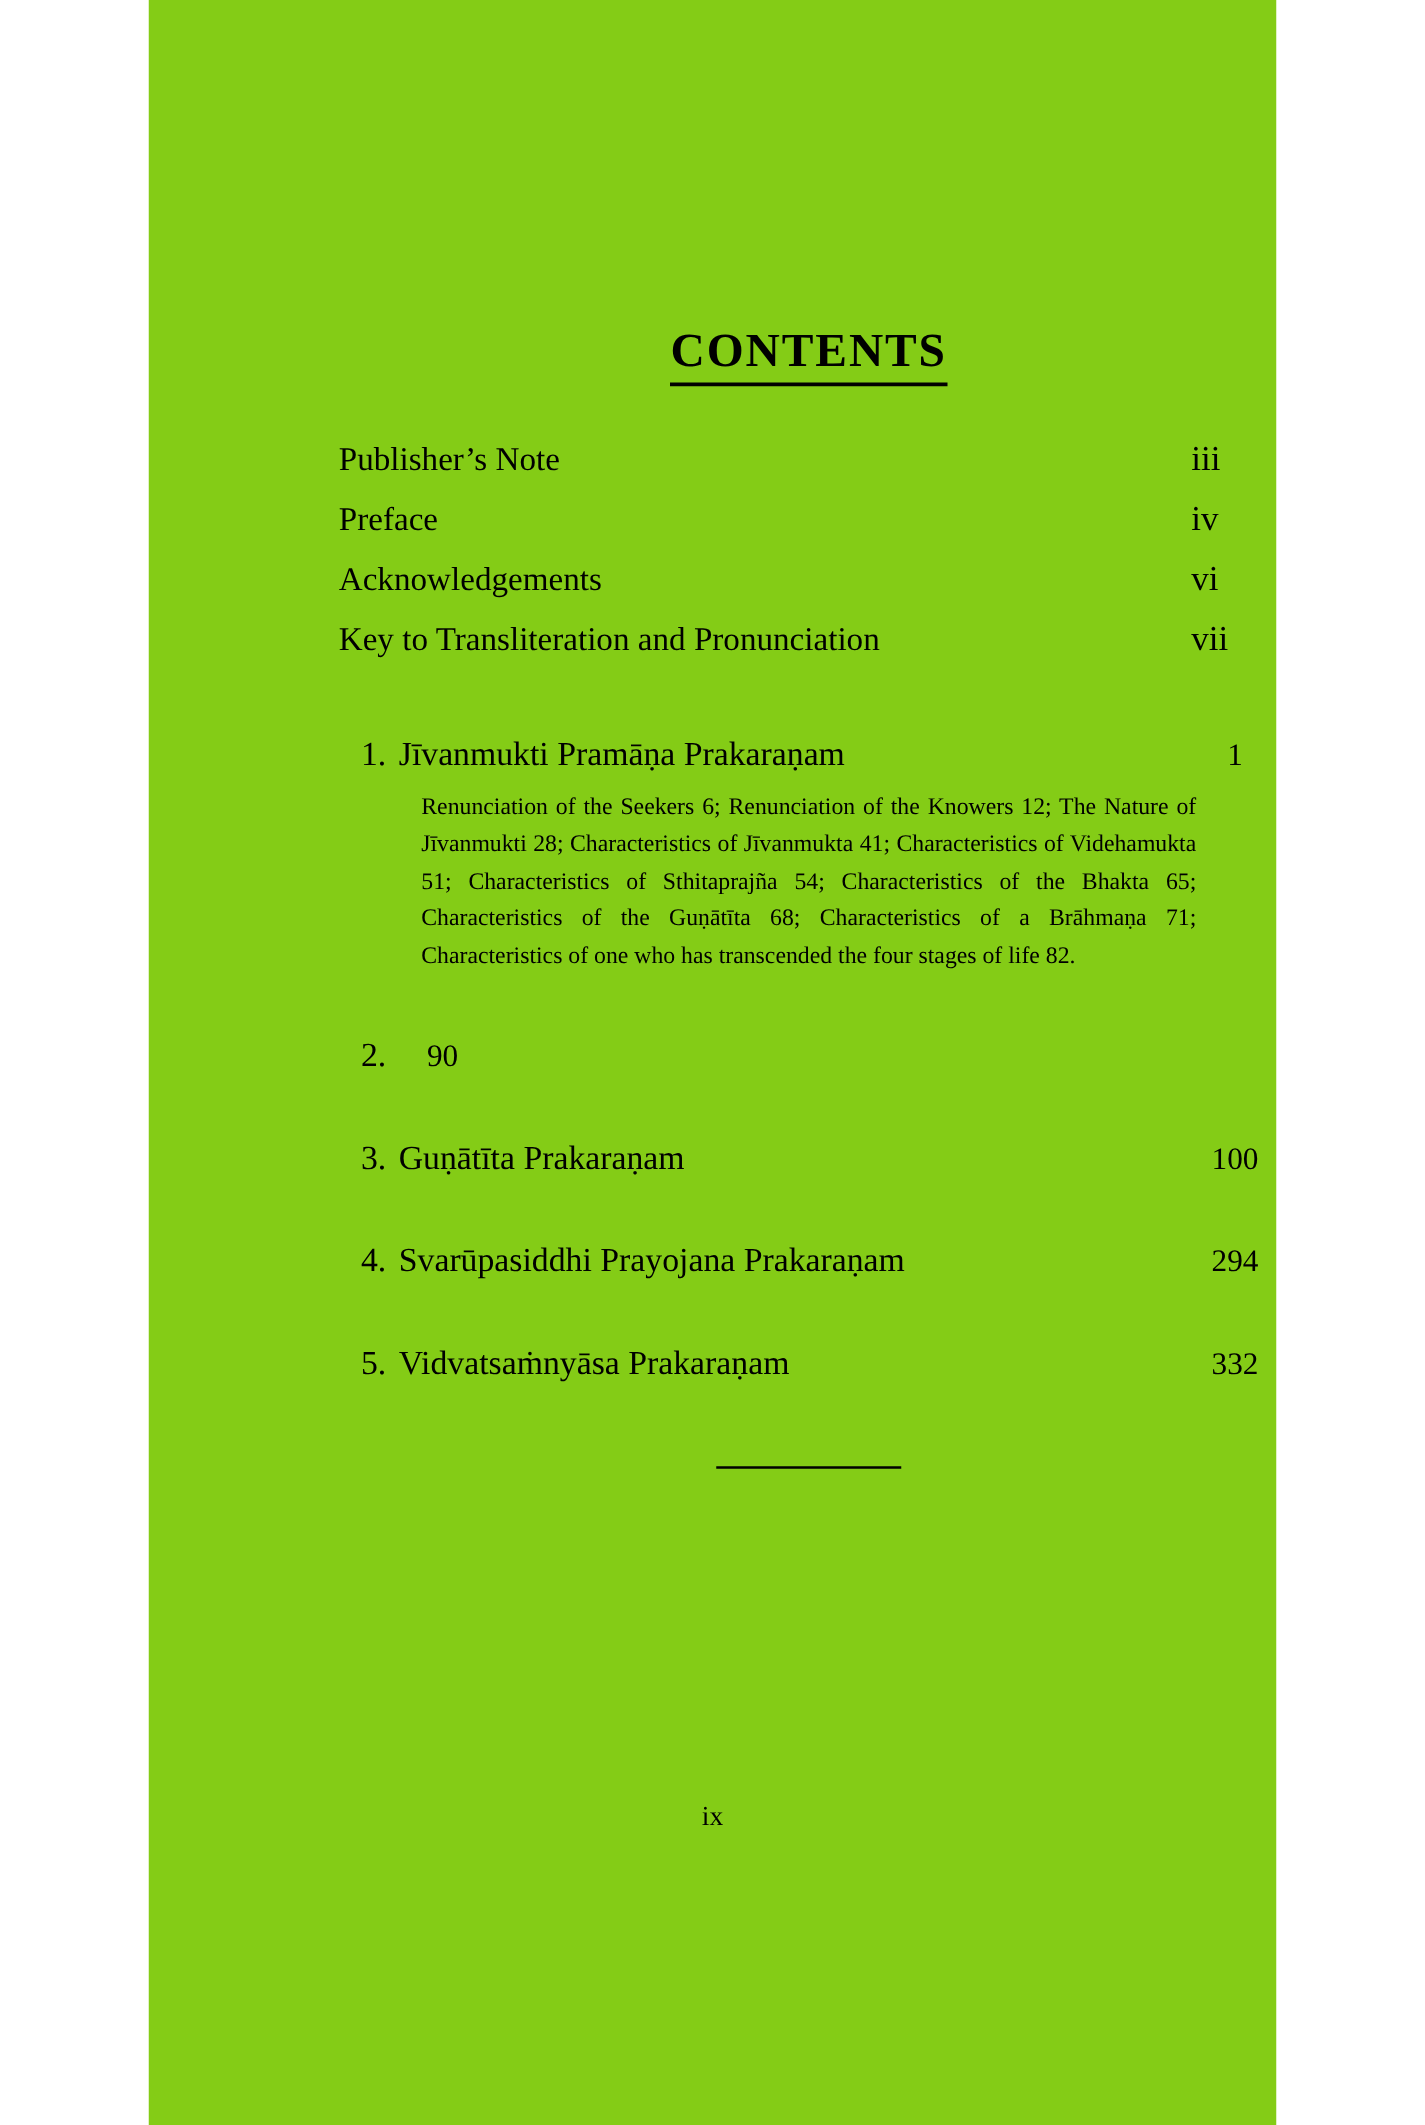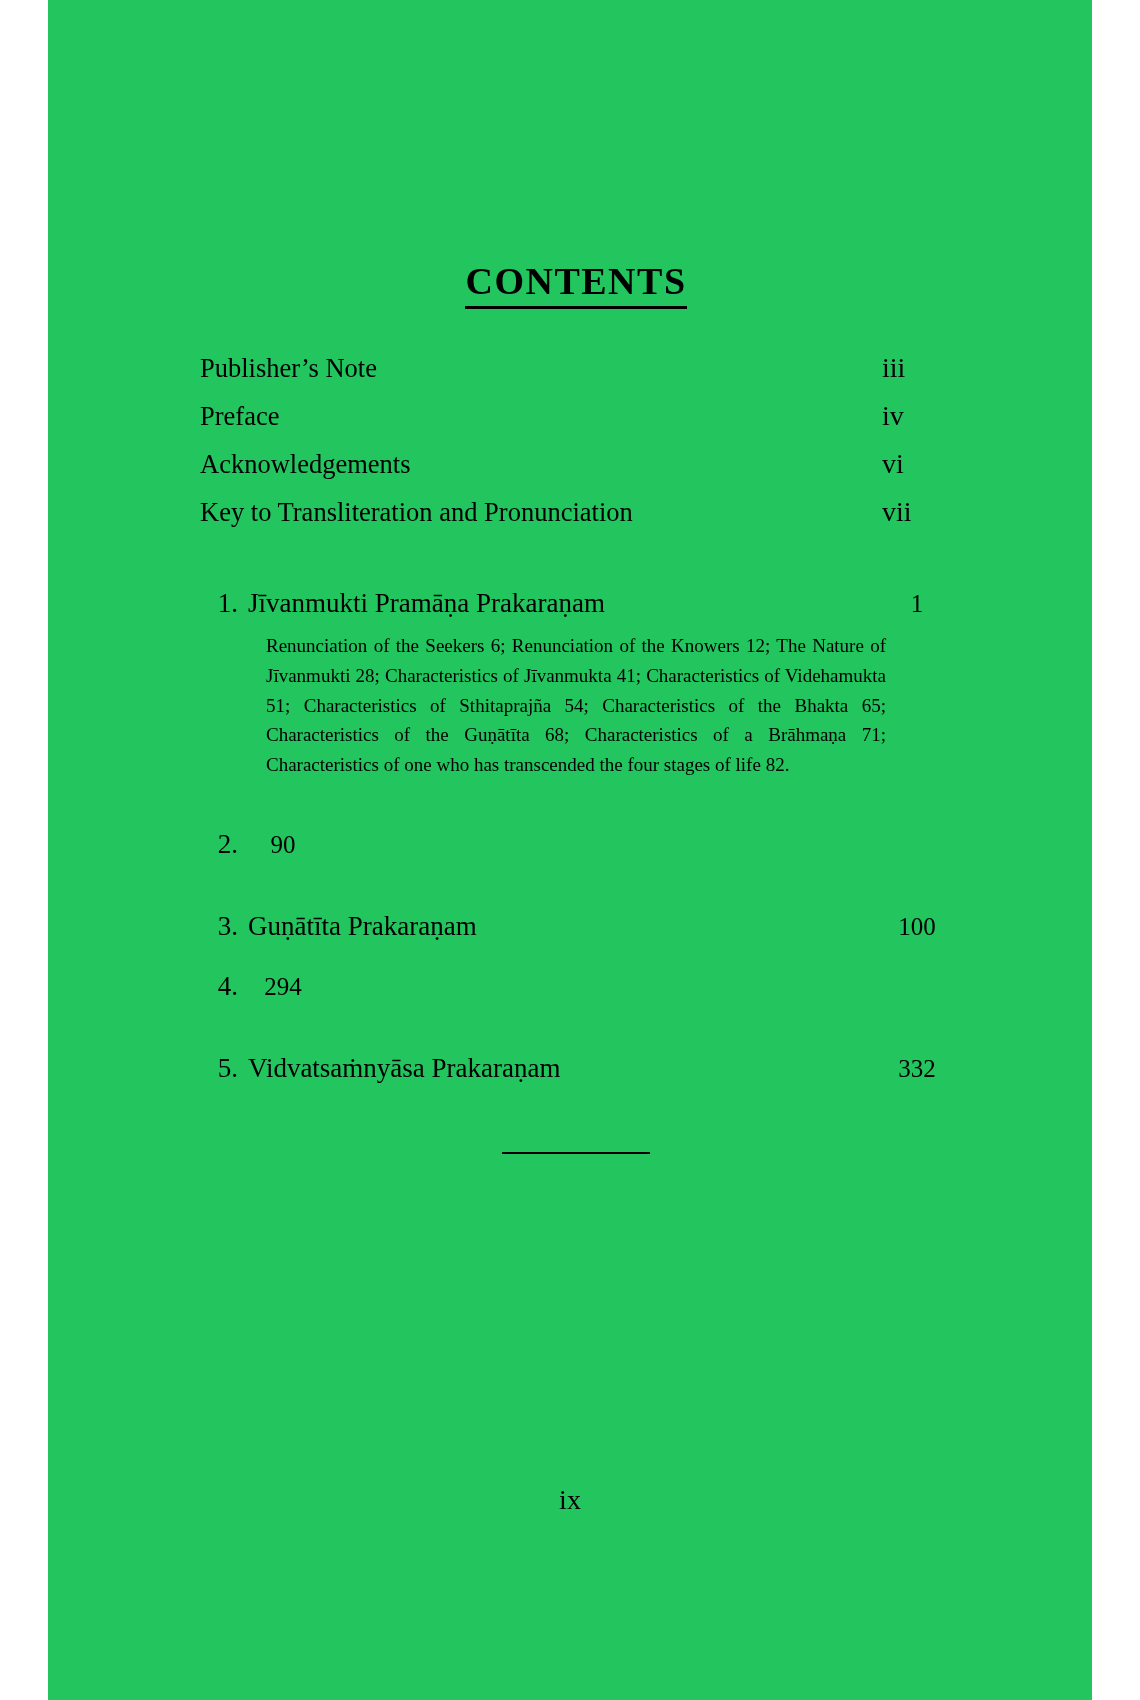--- a/index.html
+++ b/index.html
@@ -6,24 +6,24 @@
     margin: 0;
     padding: 0;
     background: #ffffff;
   }
   body {
     font-family: "Liberation Serif", "DejaVu Serif", serif;
     color: #000000;
   }
   .page {
     position: relative;
-    width: 1044px;
+    width: 902px;
     height: 1700px;
     margin: 0 auto;
-    background: #22c55e;
+    background: #84cc16;
     overflow: hidden;
   }
   .content {
     position: absolute;
     left: 152px;
     top: 0;
     width: 752px;
   }
 
   
@@ -112,23 +112,23 @@
     width: 148px;
     height: 0;
     border-top: 2.5px solid #000;
   }
 
   
   .folio {
     position: absolute;
     left: 0;
     right: 0;
-    top: 1484px;
-    text-align: center;
-    font-size: 28px;
+    top: 1440px;
+    text-align: center;
+    font-size: 22px;
   }
 </style>
 </head>
 <body>
 
 <div class="page">
   <div class="content">
 
     <div class="toc-title-wrap">
       <div class="toc-title">CONTENTS</div>
@@ -177,20 +177,21 @@
         <div class="ch-row">
           <span class="ch-num">3.</span>
           <span class="ch-title">Guṇātīta Prakaraṇam</span>
           <span class="ch-page">100</span>
         </div>
       </div>
 
       <div class="ch-block">
         <div class="ch-row">
           <span class="ch-num">4.</span>
+          <span class="ch-title">Svarūpasiddhi Prayojana Prakaraṇam</span>
           <span class="ch-page">294</span>
         </div>
       </div>
 
       <div class="ch-block">
         <div class="ch-row">
           <span class="ch-num">5.</span>
           <span class="ch-title">Vidvatsaṁnyāsa Prakaraṇam</span>
           <span class="ch-page">332</span>
         </div>

